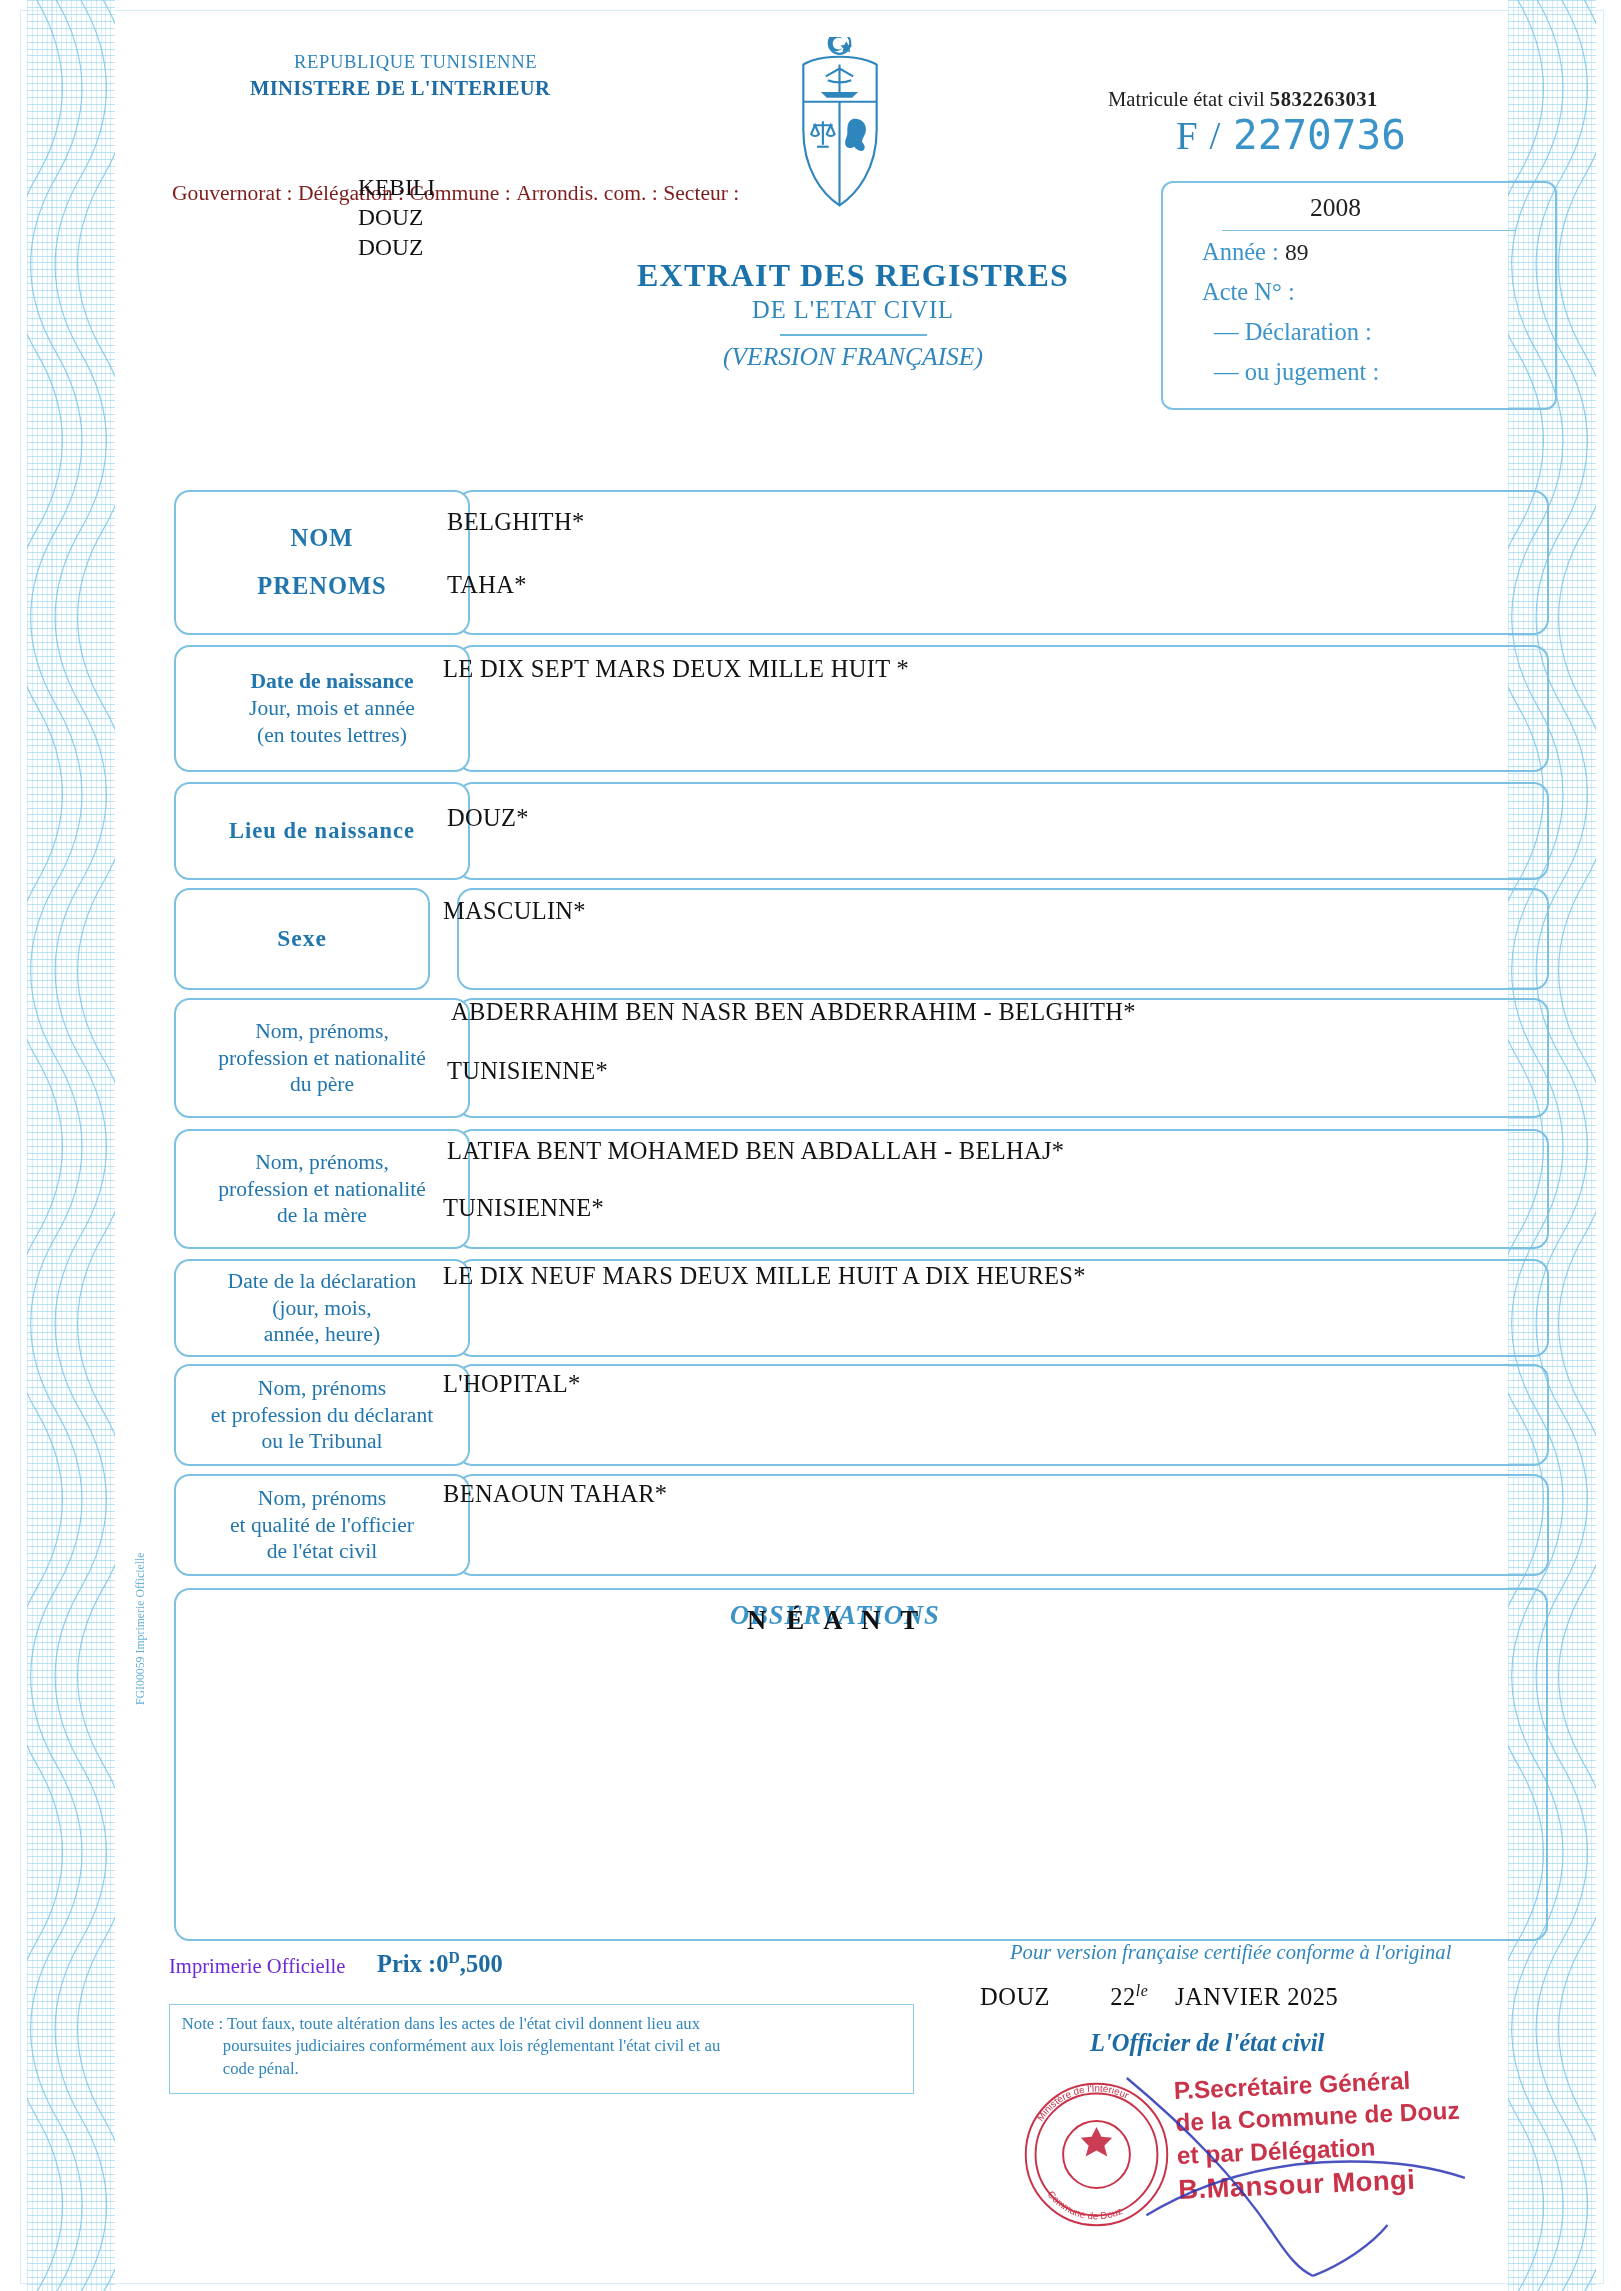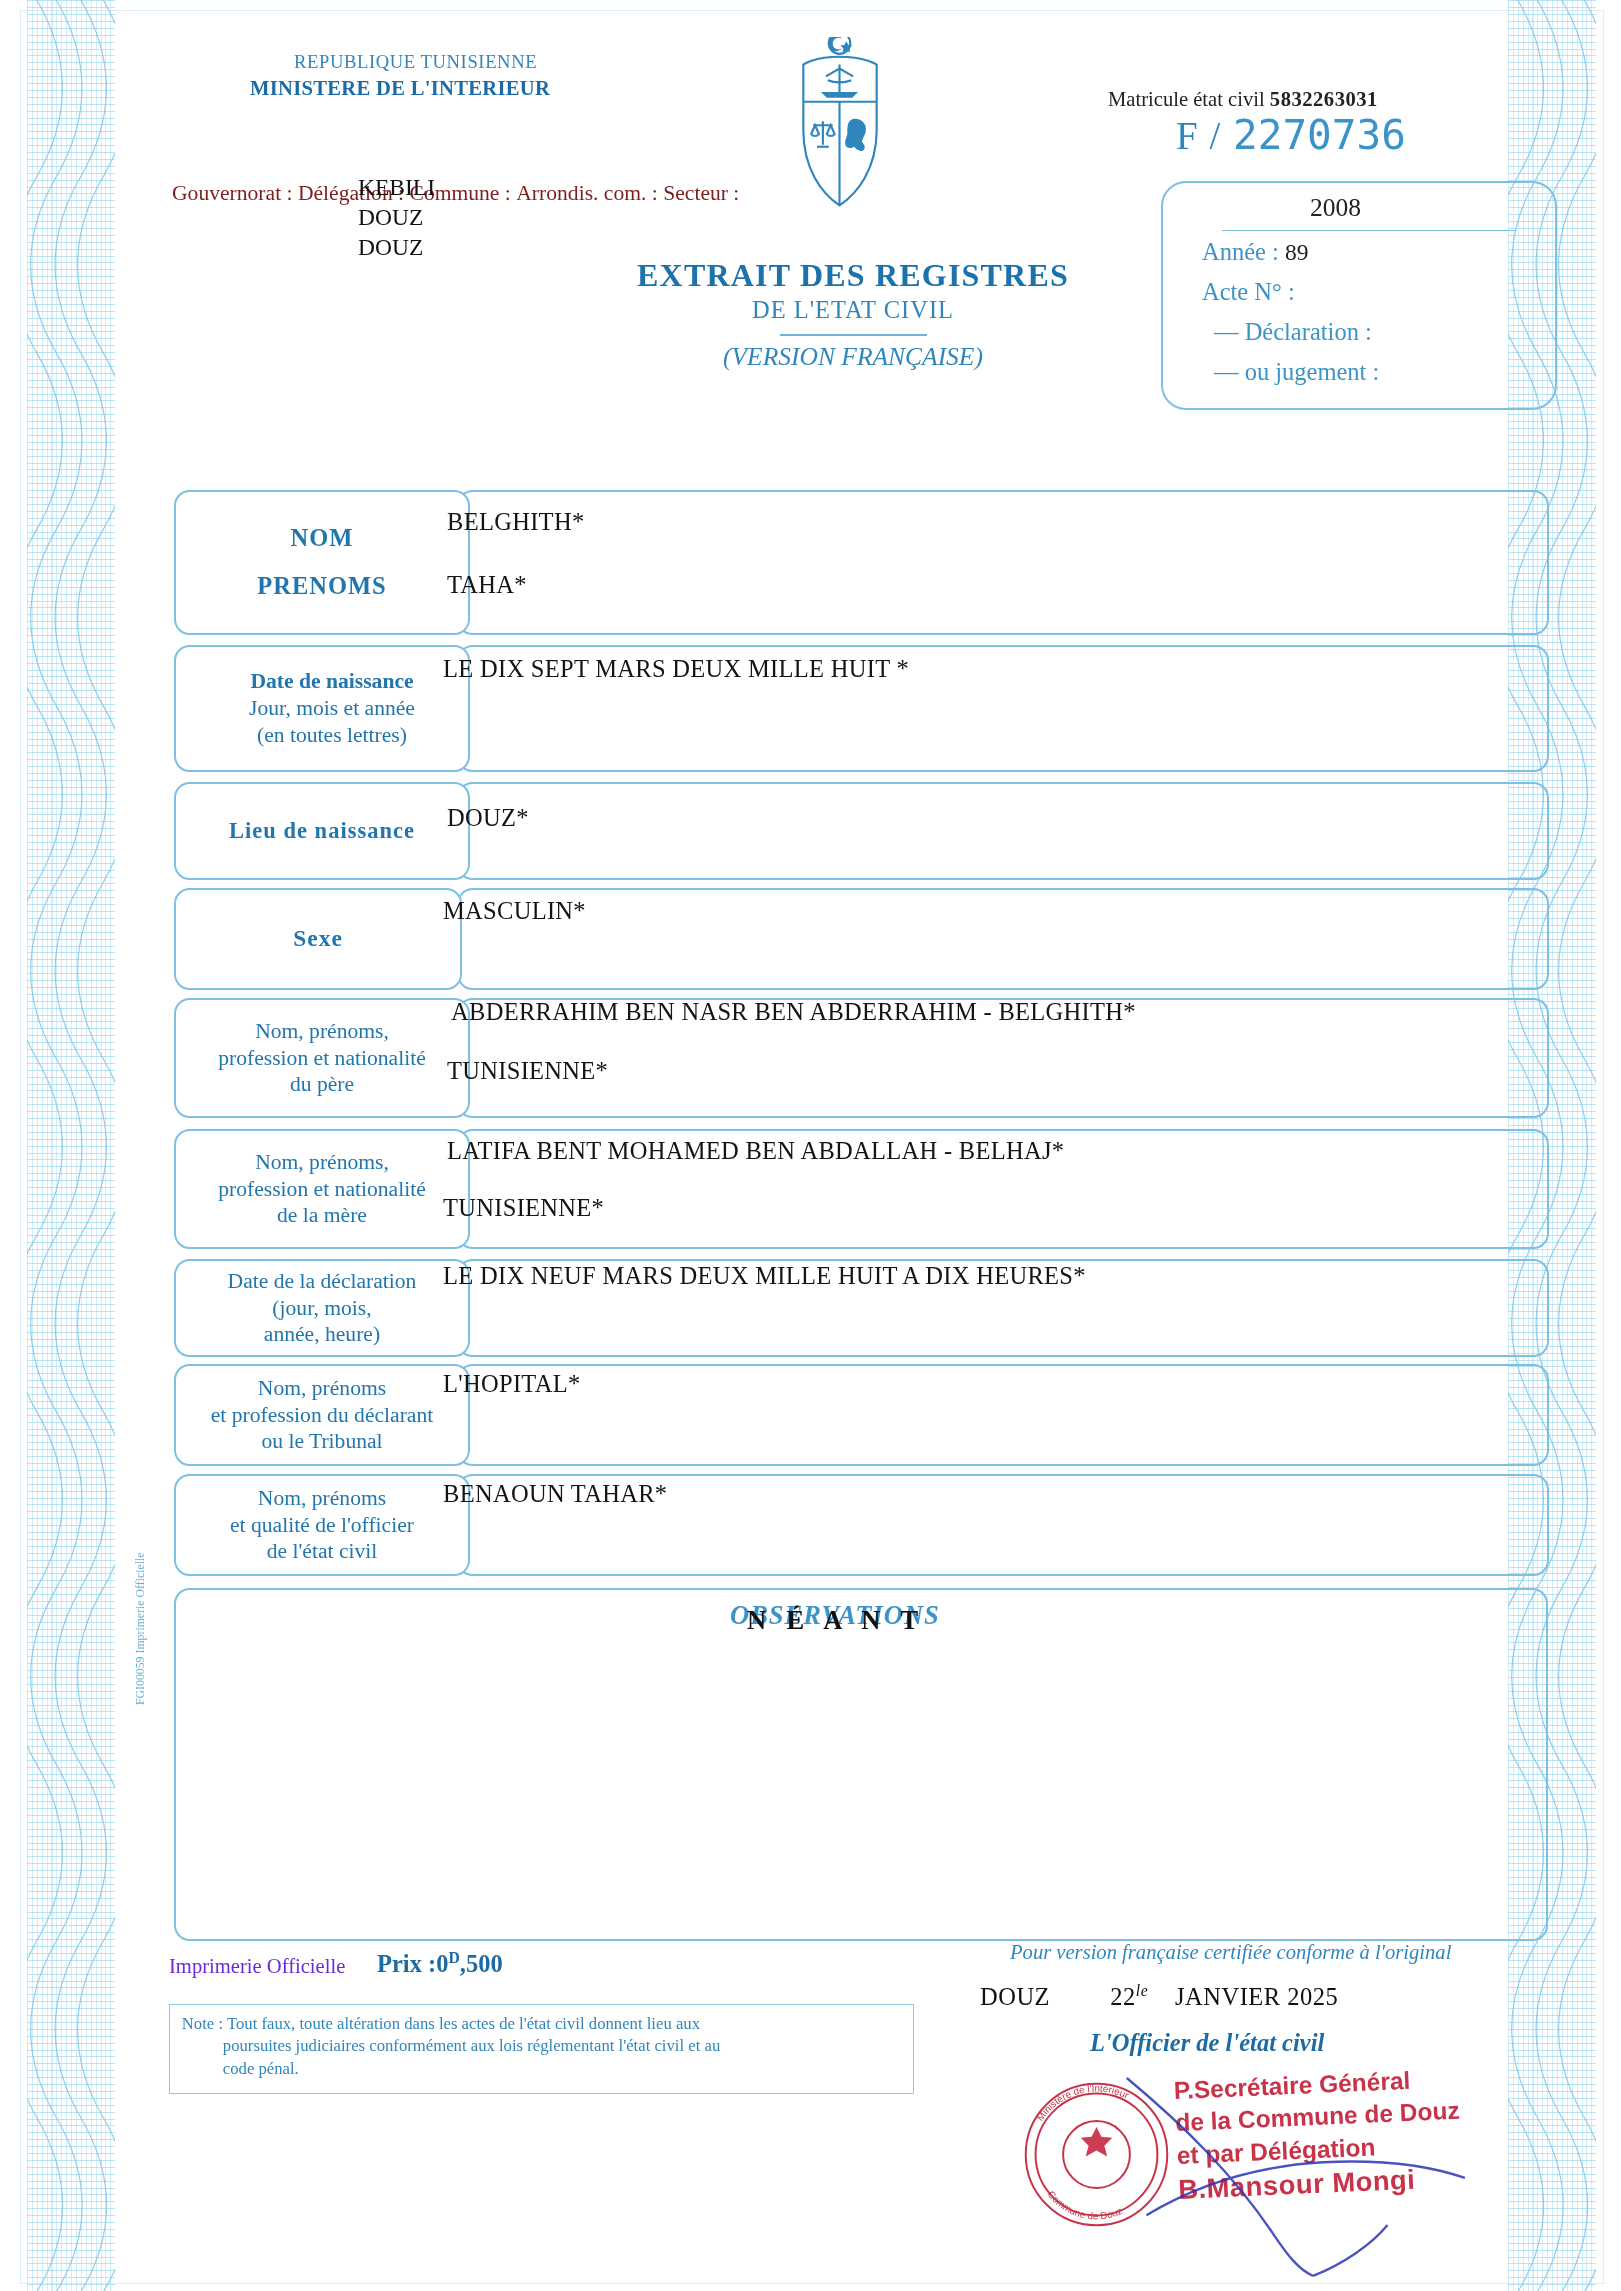--- a/index.html
+++ b/index.html
@@ -175,21 +175,21 @@
     color: #3a93c9;
     letter-spacing: 0px;
   }
   .numbox {
     position: absolute;
     left: 1161px;
     top: 181px;
     width: 392px;
     height: 225px;
     border: 2px solid #7cc0e2;
-    border-radius: 25px;
+    border-radius: 12px;
   }
   .numbox .yr {
     position: absolute;
     left: 147px;
     top: 9.8px;
     font-size: 25.5px;
     color: #222;
   }
   .numbox .yr-rule {
     position: absolute;
@@ -483,21 +483,21 @@
     </div>
     <div class="val" style="left:443px; top:655px;">LE DIX SEPT MARS  DEUX MILLE HUIT *</div>
 
     <div class="row-box" style="left:457px; top:782px; width:1092px; height:98px;"></div>
     <div class="lbl-box bold" style="left:174px; top:782px; width:296px; height:98px; font-size:22.5px;">
       <div>Lieu de naissance</div>
     </div>
     <div class="val" style="left:447px; top:804px;">DOUZ*</div>
 
     <div class="row-box" style="left:457px; top:888px; width:1092px; height:102px;"></div>
-    <div class="lbl-box bold" style="left:174px; top:888px; width:288px; height:102px; font-size:23.5px;">
+    <div class="lbl-box bold" style="left:174px; top:888px; width:256px; height:102px; font-size:23.5px;">
       <div>Sexe</div>
     </div>
     <div class="val" style="left:443px; top:897px;">MASCULIN*</div>
 
     <div class="row-box" style="left:457px; top:998px; width:1092px; height:120px;"></div>
     <div class="lbl-box" style="left:174px; top:998px; width:296px; height:120px; font-size:21.6px;">
       <div>Nom, prénoms,</div>
       <div>profession et nationalité</div>
       <div>du père</div>
     </div>

